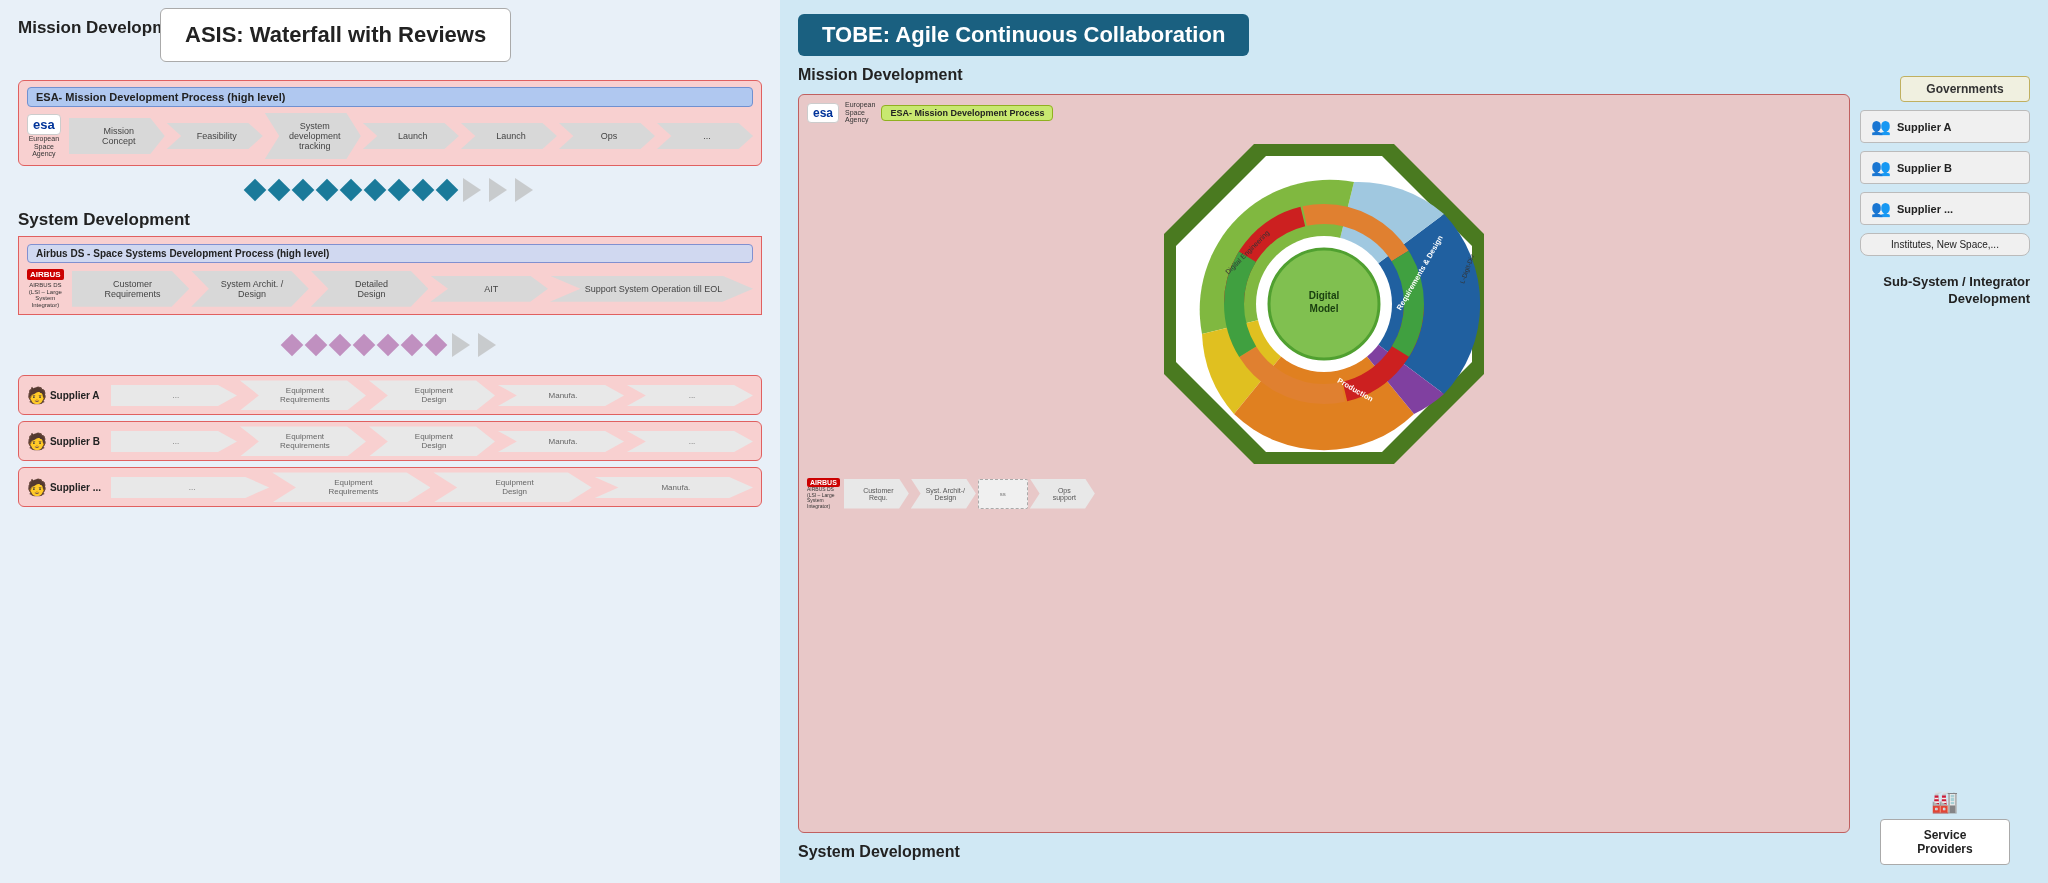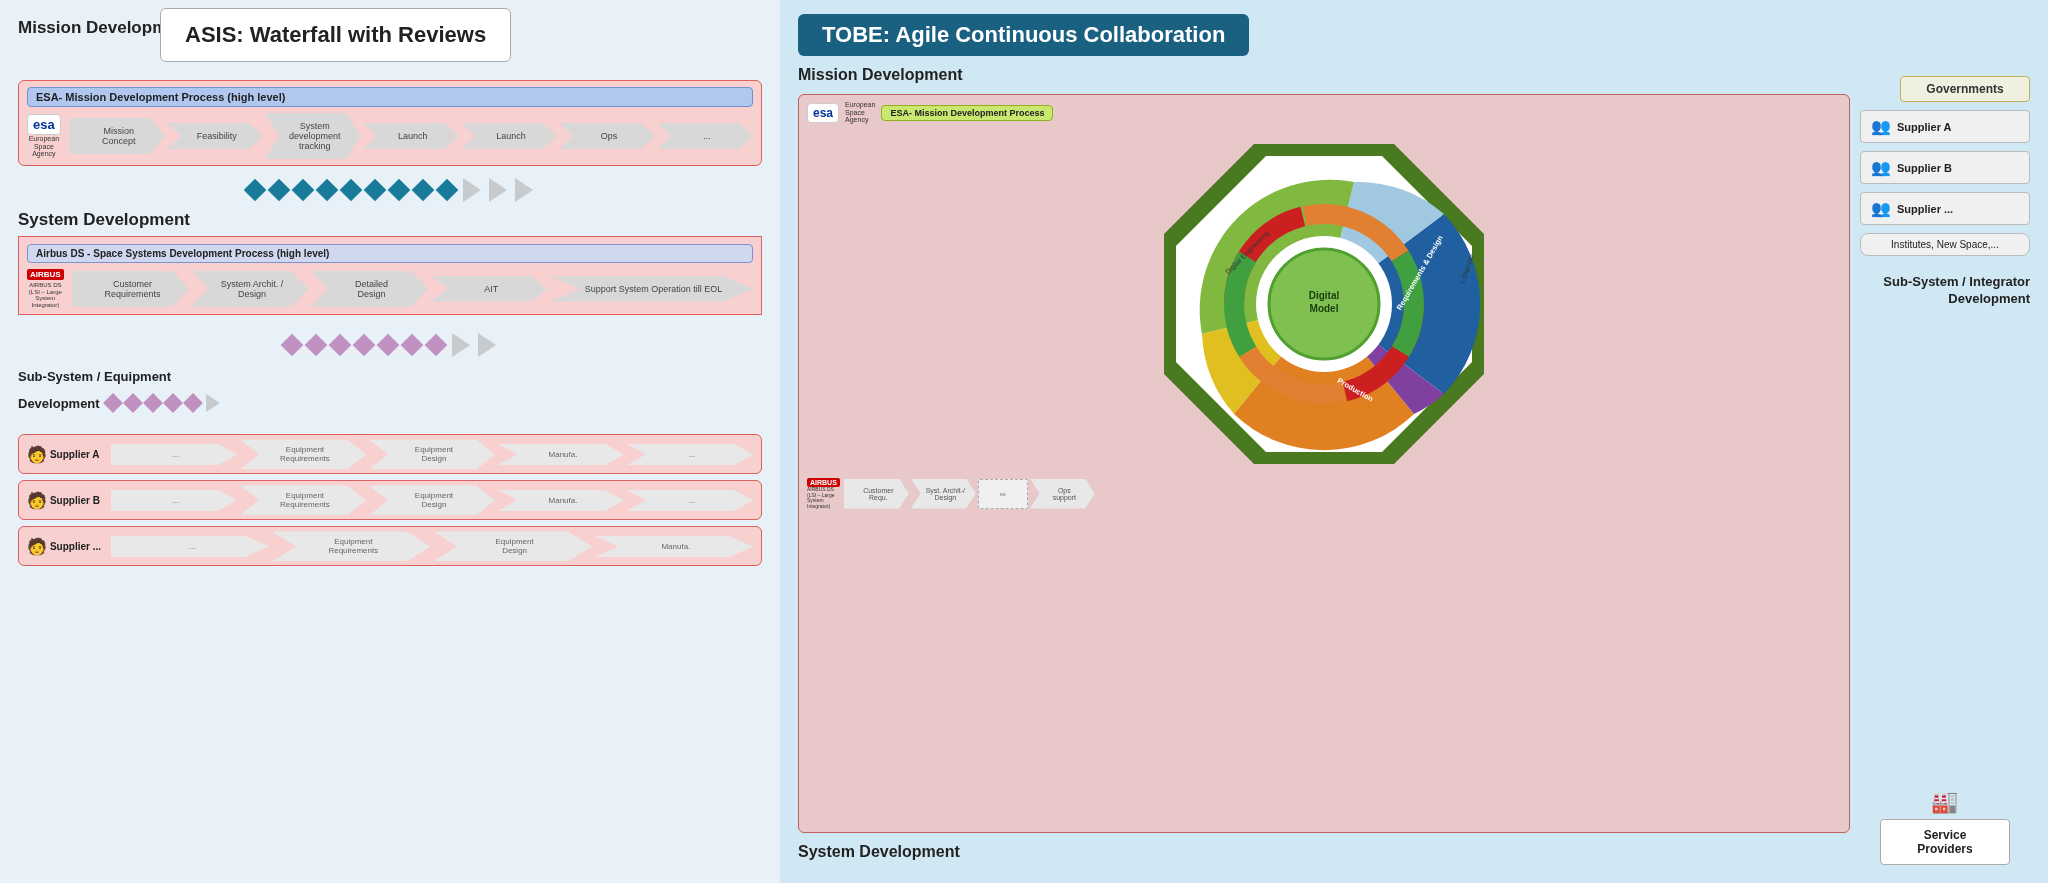--- a/index.html
+++ b/index.html
@@ -386,31 +386,20 @@
     <div class="diamond-row">
       <div class="diamond pink"></div>
       <div class="diamond pink"></div>
       <div class="diamond pink"></div>
       <div class="diamond pink"></div>
       <div class="diamond pink"></div>
       <div class="diamond pink"></div>
       <div class="diamond pink"></div>
       <div class="tri-arrow"></div>
       <div class="tri-arrow"></div>
-    </div>
-    <div style="font-size:13px; font-weight:bold; color:#222; margin: 4px 0;">Sub-System / Equipment
-      <div class="diamond-row" style="justify-content:flex-start; gap:6px; margin-top:2px;">
-        <div style="font-size:13px; font-weight:bold;">Development</div>
-        <div class="diamond pink" style="width:14px;height:14px;"></div>
-        <div class="diamond pink" style="width:14px;height:14px;"></div>
-        <div class="diamond pink" style="width:14px;height:14px;"></div>
-        <div class="diamond pink" style="width:14px;height:14px;"></div>
-        <div class="diamond pink" style="width:14px;height:14px;"></div>
-        <div class="tri-arrow" style="border-left-width:14px; border-top-width:9px; border-bottom-width:9px;"></div>
-      </div>
     </div>
   </div>
 
   <div class="supplier-section">
     <div class="supplier-row">
       <span class="supplier-icon">🧑</span>
       <span class="supplier-label">Supplier A</span>
       <div class="chevron-sm" style="clip-path: polygon(0 0, 85% 0, 100% 50%, 85% 100%, 0 100%);">...</div>
       <div class="chevron-sm">Equipment<br>Requirements</div>
       <div class="chevron-sm">Equipment<br>Design</div>

